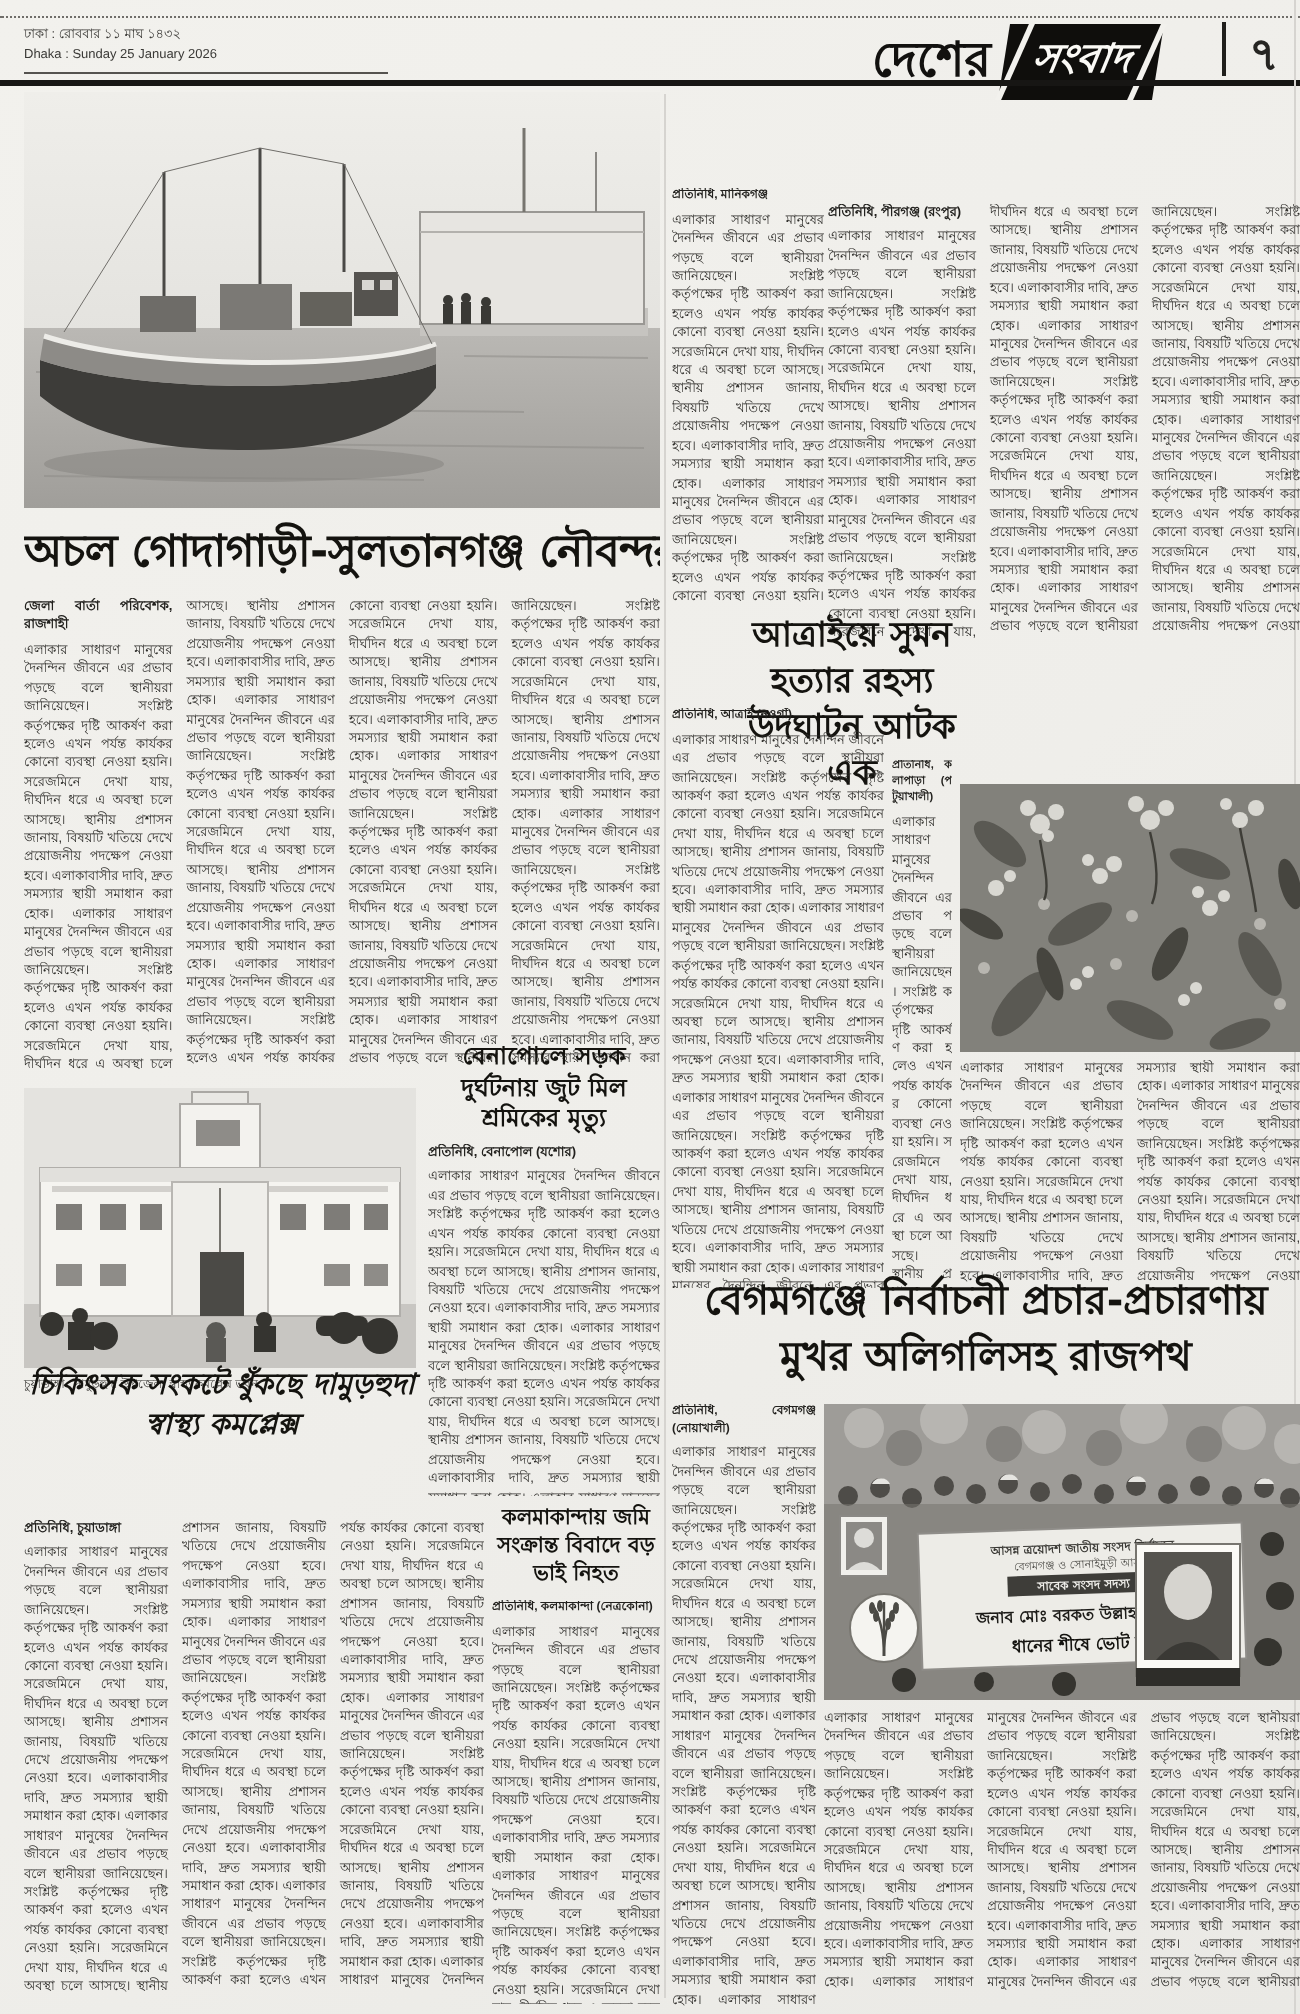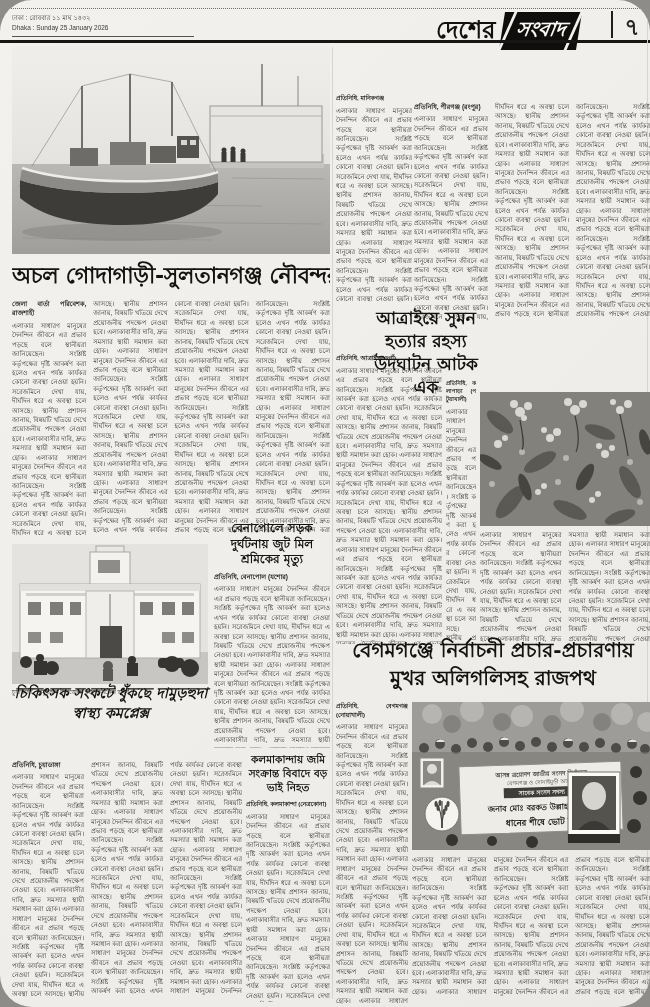--- a/index.html
+++ b/index.html
@@ -1,19 +1,19 @@
 <!DOCTYPE html>
 <html><head>
 <meta charset="utf-8">
 <style>
   html,body { margin:0; padding:0; background:#8e8c88; }
   #page {
     position:relative; width:650px; height:1007px; margin:0 auto;
     background:linear-gradient(135deg,#f2f1ed 0%, #efeeea 55%, #eae9e5 100%);
-    font-family:"Liberation Sans", sans-serif; color:#262522; overflow:hidden;border-radius:32px;
+    font-family:"Liberation Sans", sans-serif; color:#262522; overflow:hidden;
   }
   .abs { position:absolute; }
   .rule { background:#171614; }
   .dotted-rule { border-top:1px dotted #6f6d69; height:0; }
   .hairline { background:#d6d4d0; }
 
   
   .dateline { font-size:6.5px; line-height:1.6; color:#3a3936; border-bottom:1px solid #55534f; padding-bottom:2px; }
   .nameplate { display:flex; align-items:center; gap:7px; }
   .np-first { font-size:24px; font-weight:bold; color:#12110f; font-family:"DejaVu Sans", sans-serif; }

